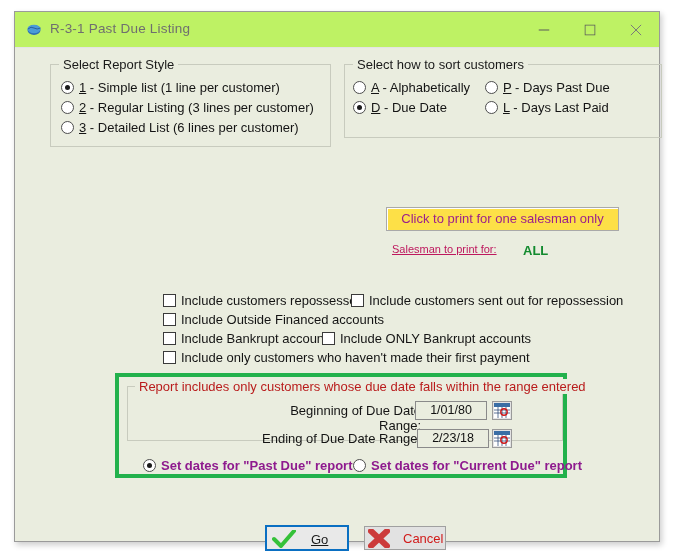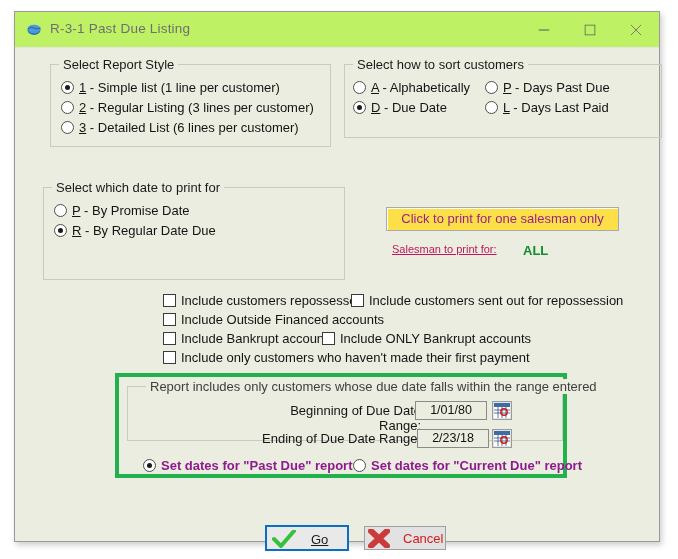--- a/index.html
+++ b/index.html
@@ -65,22 +65,22 @@
   .salesman-val{position:absolute;font-size:13px;color:#128a2e;font-weight:bold;}
 
   .greenbox{
     position:absolute;border:4px solid #22b14c;box-sizing:border-box;
     background:#eaeddf;
   }
   .inner-group{
     position:absolute;border:1px solid #c8cbbe;box-sizing:border-box;
   }
   .inner-group>.legend{
-    position:absolute;top:-8px;left:18px;background:#eaeddf;padding:0 4px;
-    font-size:13px;color:#404040;white-space:nowrap;
+    position:absolute;top:-8px;left:7px;background:#eaeddf;padding:0 4px;
+    font-size:13px;color:#b91c1c;white-space:nowrap;
   }
   .date-lbl{position:absolute;font-size:13px;color:#141414;text-align:right;margin-left:12px;}
   .date-field{
     position:absolute;width:72px;height:19px;border:1px solid #8a8a8a;
     background:#eaeddf;box-sizing:border-box;font-size:12.5px;color:#111;
     text-align:center;line-height:17px;
   }
   .cal-btn{
     position:absolute;width:20px;height:19px;border:1px solid #9a9a9a;
     background:#e3e3e3;box-sizing:border-box;cursor:default;
@@ -162,29 +162,20 @@
         <span class="radio on"></span><span class="lbl"><u>D</u><span> - Due Date</span></span>
       </div>
       <div class="radio-row" style="left:140px;top:13px;">
         <span class="radio"></span><span class="lbl"><u>P</u><span> - Days Past Due</span></span>
       </div>
       <div class="radio-row" style="left:140px;top:33px;">
         <span class="radio"></span><span class="lbl"><u>L</u><span> - Days Last Paid</span></span>
       </div>
     </div>
 
-    <div class="group" style="left:28px;top:139px;width:302px;height:93px;">
-      <span class="legend">Select which date to print for</span>
-      <div class="radio-row" style="left:10px;top:13px;">
-        <span class="radio"></span><span class="lbl"><u>P</u><span> - By Promise Date</span></span>
-      </div>
-      <div class="radio-row" style="left:10px;top:33px;">
-        <span class="radio on"></span><span class="lbl"><u>R</u><span> - By Regular Date Due</span></span>
-      </div>
-    </div>
 
     <div class="salesman-btn" style="left:371px;top:159px;width:233px;height:24px;">Click to print for one salesman only</div>
     <div class="salesman-lbl" style="left:377px;top:195px;">Salesman to print for:</div>
     <div class="salesman-val" style="left:508px;top:195px;">ALL</div>
 
     <div class="check-row" style="left:148px;top:243px;">
       <span class="checkbox"></span><span class="lbl">Include customers repossessed</span>
     </div>
     <div class="check-row" style="left:148px;top:262px;">
       <span class="checkbox"></span><span class="lbl">Include Outside Financed accounts</span>

